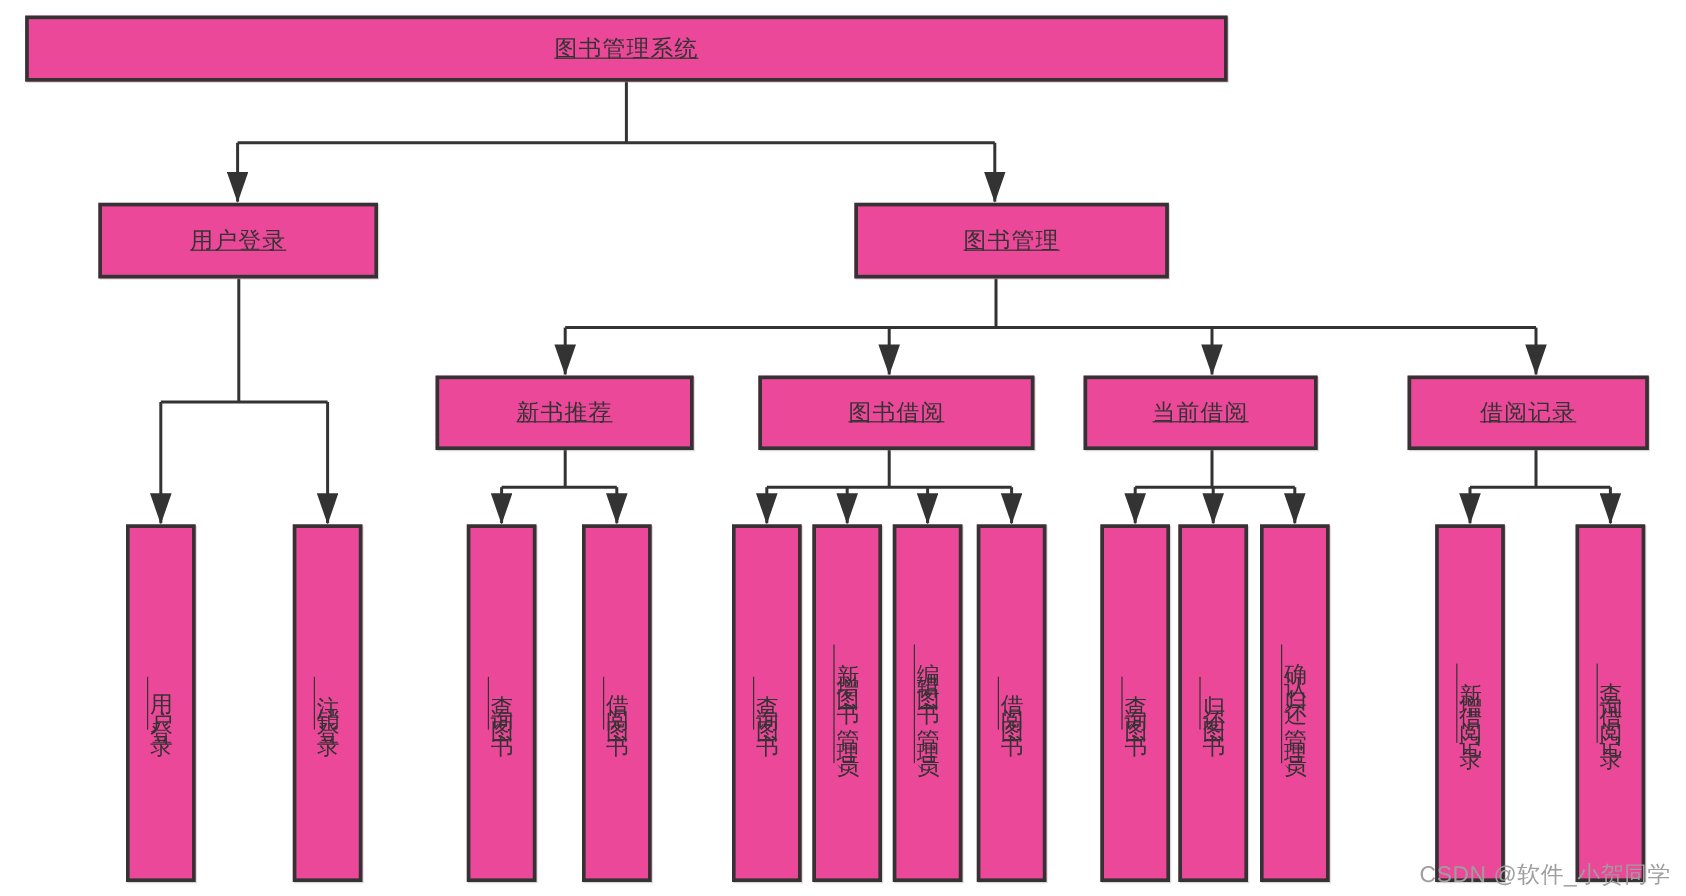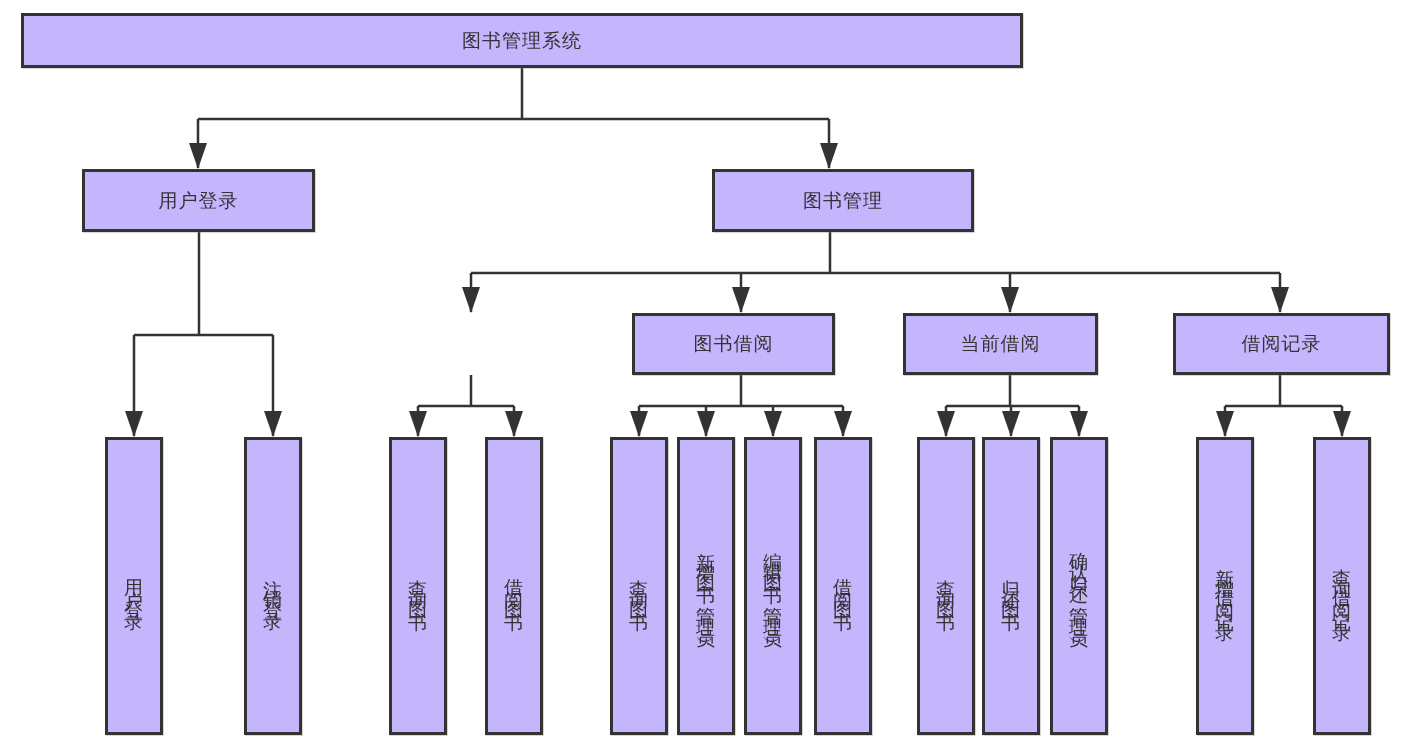--- a/index.html
+++ b/index.html
@@ -8,29 +8,30 @@
     width:1405px;height:747px;
     background:#ffffff;
     font-family:"Liberation Sans","DejaVu Sans",sans-serif;
     color:#333333;
     overflow:hidden;
   }
   #connectors{position:absolute;left:0;top:0;width:1405px;height:747px;}
   .node{
     position:absolute;
     box-sizing:border-box;
-    background:#c4b5fd;
+    background:#ec4899;
     border:3px solid #333333;
     display:flex;
     align-items:center;
     justify-content:center;
     font-size:19px;
     letter-spacing:1px;
     color:#333333;
     box-shadow:1px 1px 0 rgba(140,140,140,0.35);
+    text-decoration:underline;
   }
   .node.root{left:21px;top:13px;width:1002px;height:55px;}
   .node.lvl2{top:169px;height:63px;}
   .node.lvl3{top:313px;height:62px;}
   .node.leaf{
     top:437px;width:58px;height:298px;
   }
   .leaf .vtext{
     writing-mode:vertical-rl;
     text-orientation:mixed;
@@ -96,23 +97,24 @@
       <line x1="1225" y1="406" x2="1225" y2="436" marker-end="url(#ah)"></line>
       <line x1="1342" y1="406" x2="1342" y2="436" marker-end="url(#ah)"></line>
     </g>
   </svg>
 
   <div class="node root">图书管理系统</div>
 
   <div class="node lvl2" style="left:82px;width:233px;">用户登录</div>
   <div class="node lvl2" style="left:712px;width:262px;">图书管理</div>
 
-  <div class="node lvl3" style="left:632px;width:203px;">图书借阅</div>
+  <div class="node lvl3" style="left:363px;width:215px;">新书推荐</div>
+  <div class="node lvl3" style="left:632px;width:230px;">图书借阅</div>
   <div class="node lvl3" style="left:903px;width:195px;">当前借阅</div>
-  <div class="node lvl3" style="left:1173px;width:217px;">借阅记录</div>
+  <div class="node lvl3" style="left:1173px;width:201px;">借阅记录</div>
 
   <div class="node leaf" style="left:105px;">
     <span class="vtext">用户登录</span>
   </div>
   <div class="node leaf" style="left:244px;">
     <span class="vtext">注销登录</span>
   </div>
 
   <div class="node leaf" style="left:389px;">
     <span class="vtext">查询图书</span>
@@ -144,14 +146,15 @@
     <span class="vtext">确认归还（管理员）</span>
   </div>
 
   <div class="node leaf" style="left:1196px;">
     <span class="vtext">新增借阅记录</span>
   </div>
   <div class="node leaf" style="left:1313px;">
     <span class="vtext">查询借阅记录</span>
   </div>
 
+  <div id="watermark">CSDN @软件_小贺同学</div>
 
 </div>
 
 </body></html>

